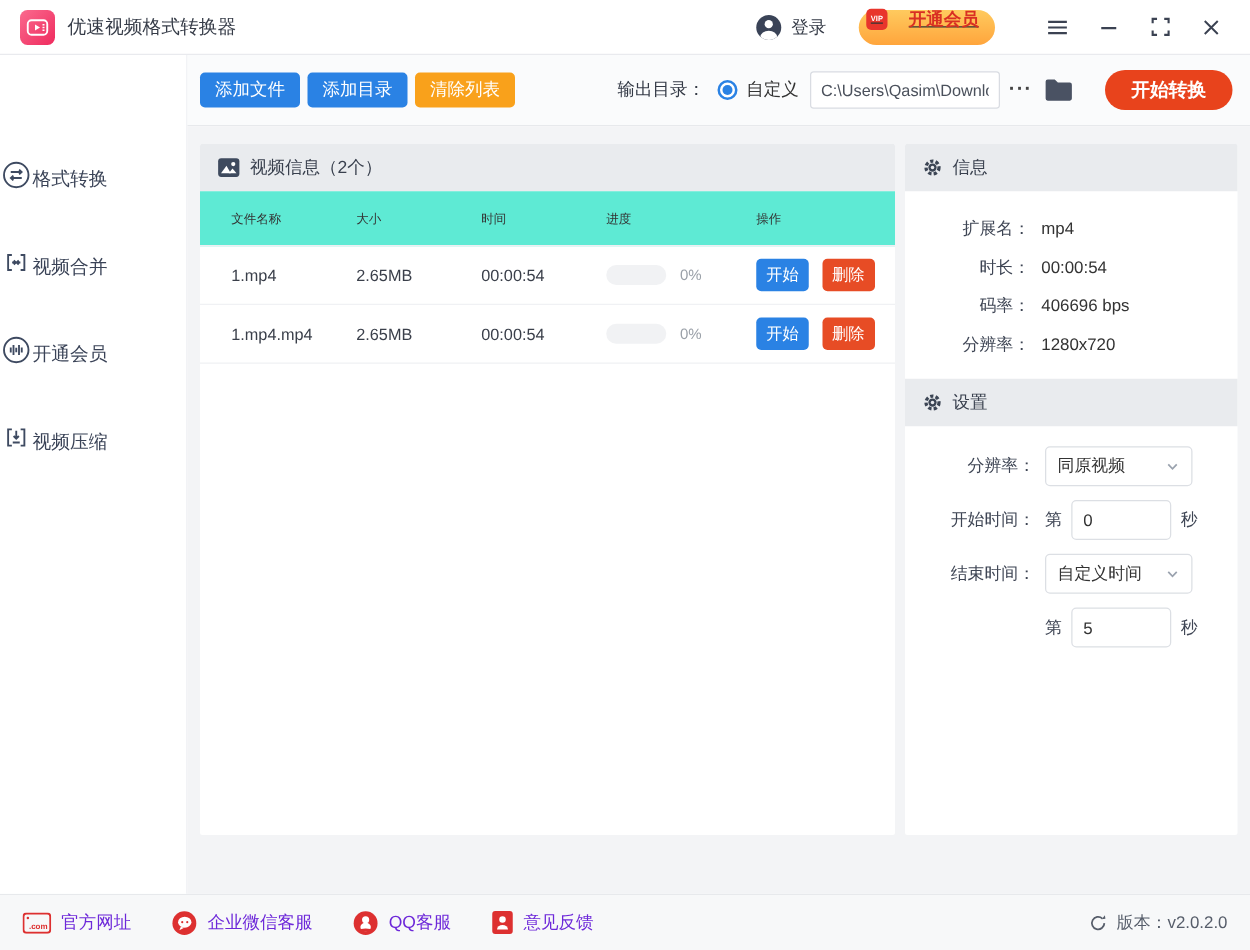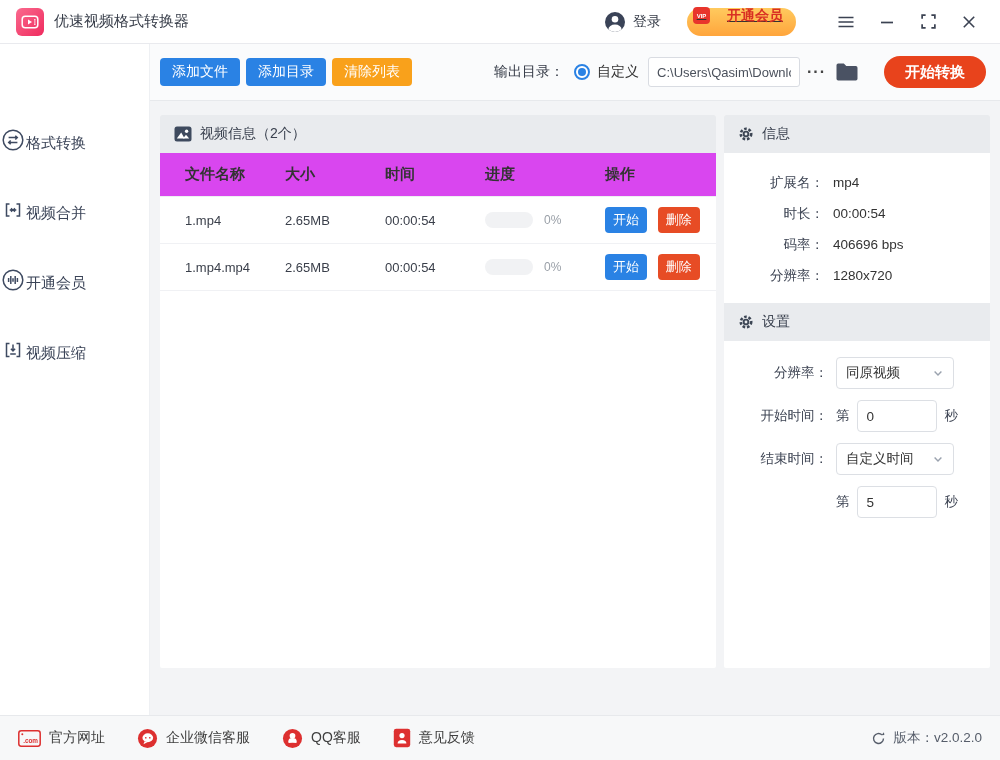--- a/index.html
+++ b/index.html
@@ -53,21 +53,21 @@
     color:#fff; font-size:15px; font-weight:bold; margin-left:25px; cursor:pointer; font-family:inherit; }
   
   .content { flex:1; background:#f3f4f6; padding:14px 10px 0 10px; display:flex; gap:8px; align-items:flex-start; }
   .panel { background:#fff; border-radius:2px; }
   .table-panel { width:556px; height:553px; flex:none; }
   .right-panel { flex:1; height:553px; }
   .panel-head { height:38px; background:#e9ebee; display:flex; align-items:center; padding:0 14px;
     font-size:14px; color:#39404e; gap:8px; border-radius:2px 2px 0 0; }
   
   .grid-row { display:grid; grid-template-columns:100px 100px 100px 120px 1fr; padding-left:25px; align-items:center; }
-  .col-head { height:44px; font-weight:bold; font-size:15px; color:#333; background:#d946ef; border-bottom:1px solid #edeff2; }
+  .col-head { height:44px; font-weight:normal; font-size:10px; color:#333; background:#5eead4; border-bottom:1px solid #edeff2; }
   .file-row { height:47px; font-size:13px; color:#3a3f4a; border-bottom:1px solid #f0f1f4; }
   .prog-cell { display:flex; align-items:center; gap:11px; }
   .prog-pill { width:48px; height:16px; border-radius:8px; background:#f1f2f4; }
   .prog-text { font-size:12px; color:#9aa0a8; }
   .row-btn { width:42px; height:26px; border:none; border-radius:4px; color:#fff; font-size:13px;
     cursor:pointer; font-family:inherit; }
   .row-start { background:#2a82e4; margin-right:7px; }
   .row-del { background:#e74c25; }
   
   .info-list { padding-top:14px; }
@@ -81,21 +81,21 @@
   .dropdown { width:118px; height:32px; margin-left:8px; border:1px solid #dcdfe4; border-radius:4px;
     background:#fff; display:flex; align-items:center; justify-content:space-between;
     padding:0 9px; cursor:pointer; color:#333; }
   .affix { margin-left:8px; color:#3e4554; }
   .sec-input { width:80px; height:32px; margin-left:7px; border:1px solid #dcdfe4; border-radius:4px;
     padding:0 9px; font-size:13.5px; color:#333; font-family:inherit; }
   
   .footer { height:45px; background:#f7f8f9; border-top:1px solid #e7e9ec;
     display:flex; align-items:center; padding:0 18px; }
   .f-link { display:flex; align-items:center; gap:8px; cursor:pointer; margin-right:32px; }
-  .f-link span { font-size:14px; color:#404040; }
+  .f-link span { font-size:14px; color:#6d28d9; }
   .f-version { margin-left:auto; display:flex; align-items:center; gap:7px; font-size:13.5px; color:#565d6a; }
   svg { display:block; }
 </style>
 </head>
 <body>
 
 <div class="titlebar">
   <div class="logo">
     <svg width="22" height="22" viewBox="0 0 22 22" fill="none" stroke="#fff" stroke-width="1.5">
       <rect x="3.2" y="5.2" width="15.6" height="11.6" rx="3"></rect>

